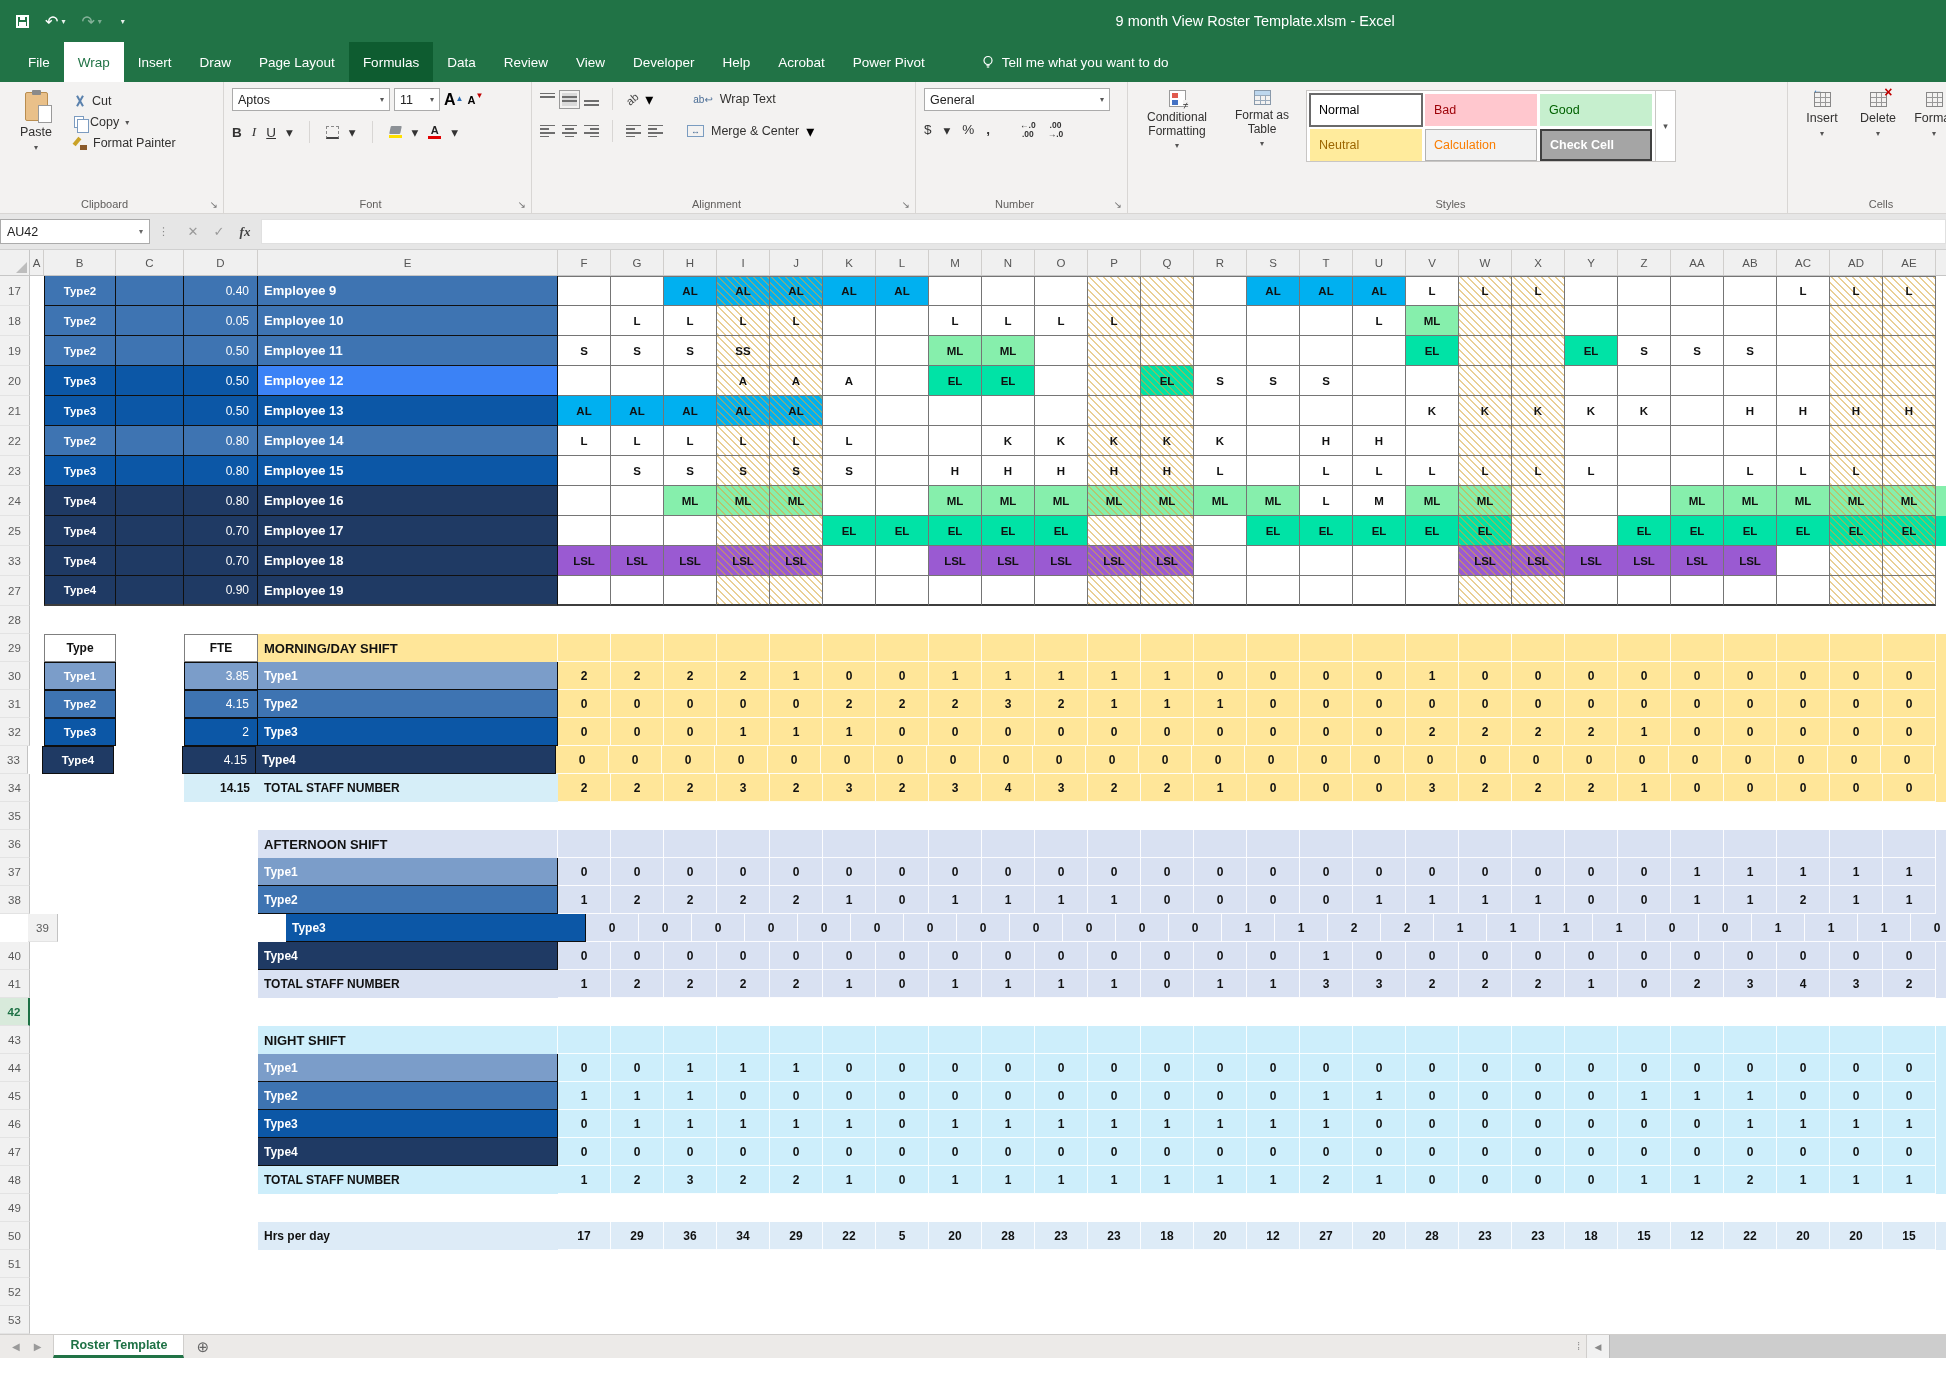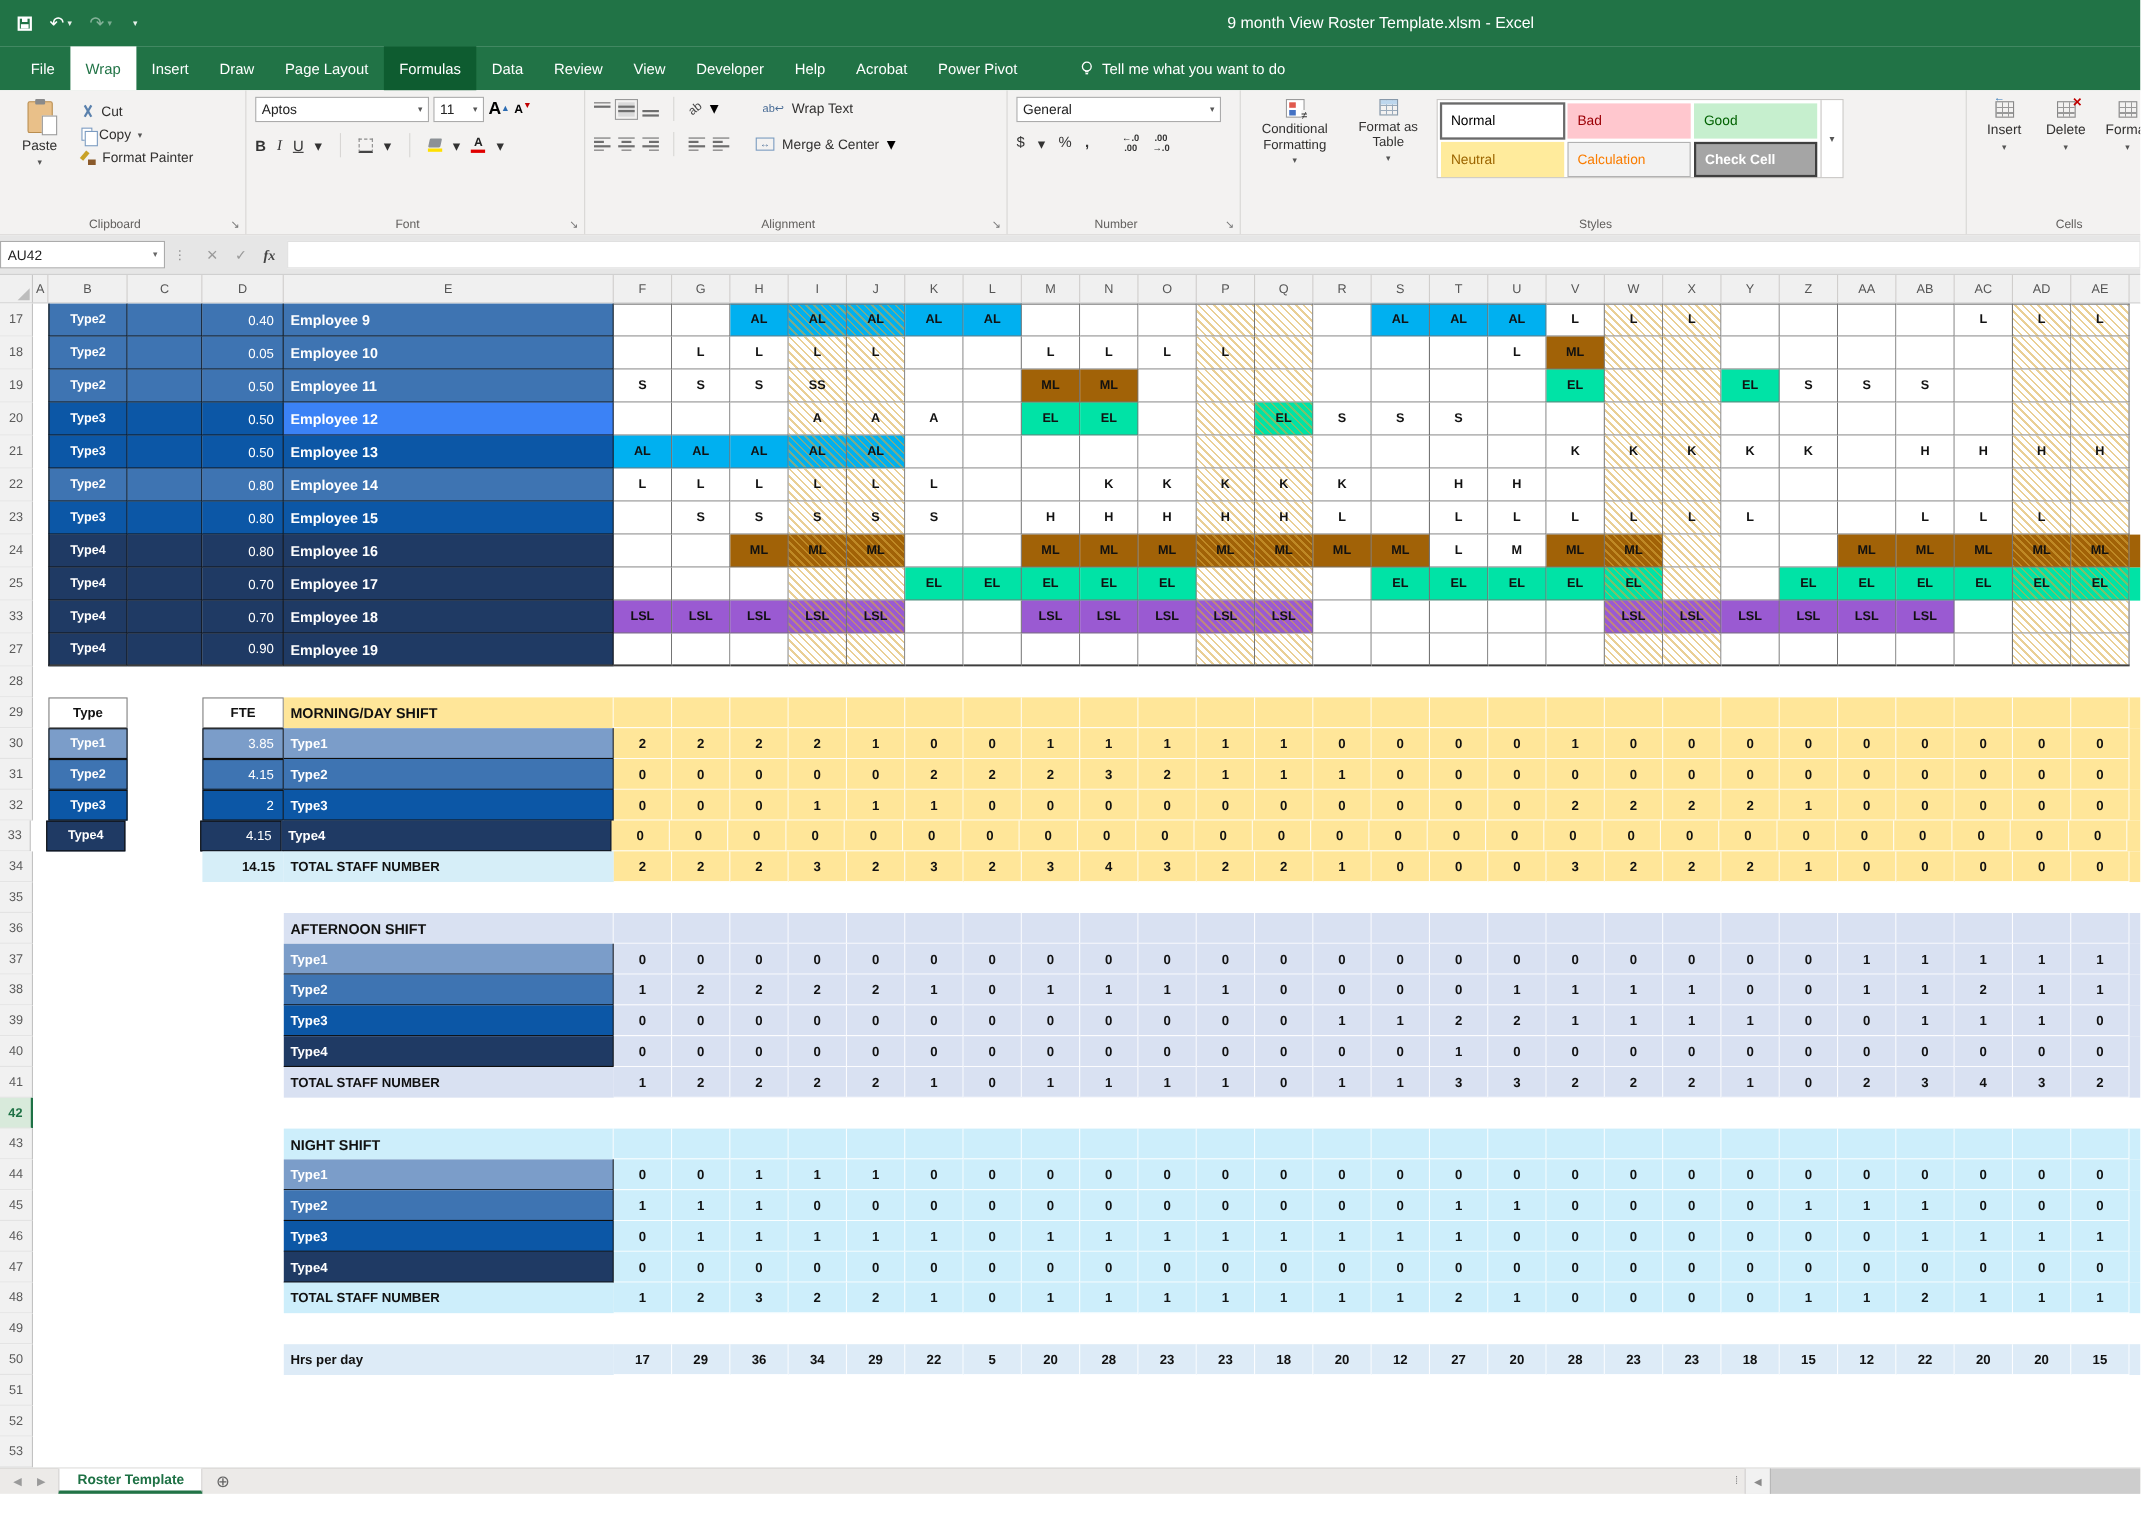--- a/index.html
+++ b/index.html
@@ -156,21 +156,21 @@
   .tfill { flex:1; }
   .sash { display:flex; align-items:center; color:#8a8a8a; font-size:10px; padding:0 6px; }
   .hscroll { width:360px; display:flex; align-items:center; background:#F1F1F1; border-left:1px solid #D0CECC; }
   .harrow { width:22px; text-align:center; color:#8a8a8a; font-size:9px; }
   .hthumb { flex:1; height:100%; background:#CDCDCD; border-left:1px solid #B8B8B8; }
   .statusbar { height:22px; background:#F3F2F1; border-top:1px solid #D6D6D6; display:flex; align-items:center; font-size:12px; color:#3b3b3b; gap:26px; padding-left:12px; }
   .macroic { width:12px; height:10px; border:1px solid #777; display:flex; align-items:center; justify-content:center; }
   .macroic::after { content:''; width:4px; height:4px; background:#777; }
   .accwrap { display:flex; align-items:center; gap:6px; }
 </style>
-<style>.code-AL{background-color:#00B0F0;}.code-ML{background-color:#a16207;}.code-EL{background-color:#00E3A6;}.code-LSL{background-color:#9A5AD2;}</style></head>
+<style>.code-AL{background-color:#00B0F0;}.code-ML{background-color:#86efac;}.code-EL{background-color:#00E3A6;}.code-LSL{background-color:#9A5AD2;}</style></head>
 <body>
 
 <div id="app">
 
   <div class="titlebar">
     <div class="qat">
       <span class="qbtn">
           <span class="icon-save"></span>
         </span>
       <span class="qbtn">↶<span class="dd">▾</span></span>
@@ -1167,21 +1167,21 @@
         <div class="cell sv" style="width: 53px; background: rgb(217, 225, 242);">1</div>
         <div class="cell sv" style="width: 53px; background: rgb(217, 225, 242);">0</div>
         <div class="cell sv" style="width: 53px; background: rgb(217, 225, 242);">0</div>
         <div class="cell sv" style="width: 53px; background: rgb(217, 225, 242);">1</div>
         <div class="cell sv" style="width: 53px; background: rgb(217, 225, 242);">1</div>
         <div class="cell sv" style="width: 53px; background: rgb(217, 225, 242);">2</div>
         <div class="cell sv" style="width: 53px; background: rgb(217, 225, 242);">1</div>
         <div class="cell sv" style="width: 53px; background: rgb(217, 225, 242);">1</div>
         <div class="fill" style="background: rgb(217, 225, 242);"></div>
       </div>
-      <div class="grow srow" style="height: 28px;">
+      <div class="grow srow" style="height: 28px; margin-left: 28px;">
         <div class="gut" style="width: 30px;">39</div>
         <div class="cell" style="width: 14px;"></div>
         <div class="cell" style="width: 72px;"></div>
         <div class="cell" style="width: 68px;"></div>
         <div class="cell" style="width: 74px;"></div>
         <div class="cell slabel" style="width: 300px; background: rgb(12, 87, 166);">Type3</div>
         <div class="cell sv" style="width: 53px; background: rgb(217, 225, 242);">0</div>
         <div class="cell sv" style="width: 53px; background: rgb(217, 225, 242);">0</div>
         <div class="cell sv" style="width: 53px; background: rgb(217, 225, 242);">0</div>
         <div class="cell sv" style="width: 53px; background: rgb(217, 225, 242);">0</div>

